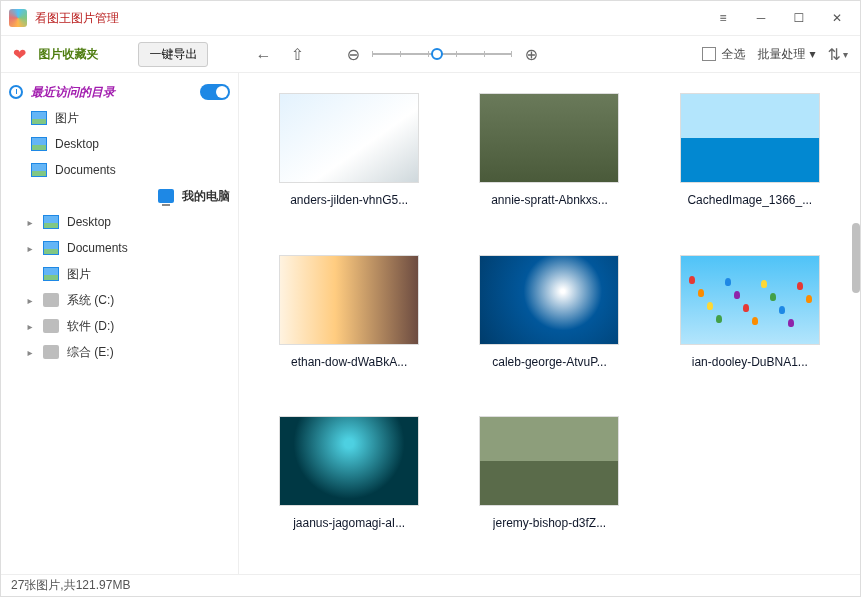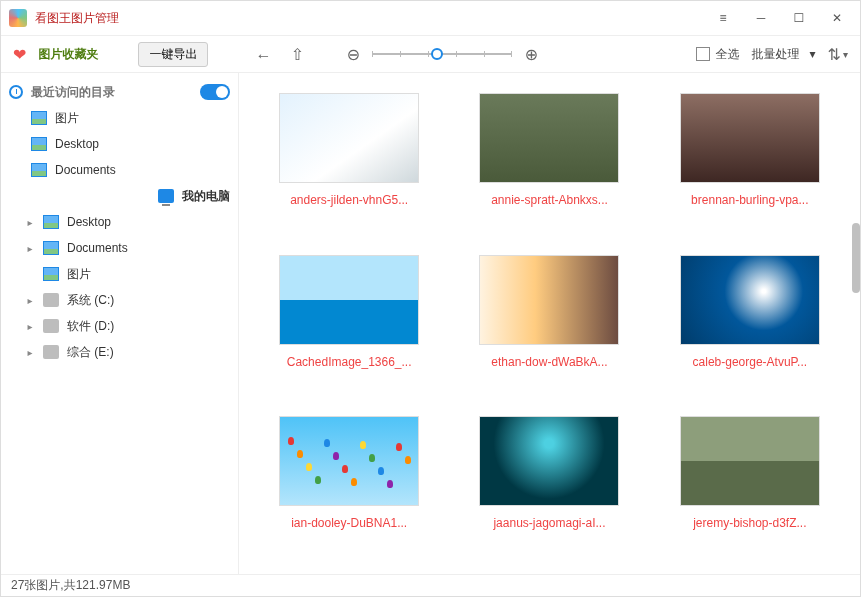--- a/index.html
+++ b/index.html
@@ -14,45 +14,45 @@
 .fav-label { color: #4d7c0f; font-weight: bold; }
 .export-btn { background: #f1f1f1; border: 1px solid #ccc; border-radius: 3px; padding: 3px 10px; cursor: pointer; margin-left: 28px; }
 .tool-icon { width: 22px; height: 22px; display: flex; align-items: center; justify-content: center; color: #666; cursor: pointer; font-size: 16px; }
 .slider-wrap { display: flex; align-items: center; gap: 8px; }
 .slider-track { width: 140px; height: 2px; background: #bbb; position: relative; }
 .slider-ticks { position: absolute; inset: 0; display: flex; justify-content: space-between; }
 .slider-ticks span { width: 1px; height: 6px; background: #bbb; position: relative; top: -2px; }
 .slider-thumb { width: 12px; height: 12px; border-radius: 50%; background: #fff; border: 2px solid #1e88e5; position: absolute; top: -5px; left: 42%; }
 .checkbox { width: 14px; height: 14px; border: 1px solid #888; display: inline-block; }
 .select-all { display: flex; align-items: center; gap: 6px; color: #444; cursor: pointer; }
-.batch { color: #444; cursor: pointer; display: flex; align-items: center; gap: 10px; }
+.batch { color: #444; cursor: pointer; display: flex; align-items: center; gap: 4px; }
 .sort-icon { font-size: 16px; color: #666; cursor: pointer; display: flex; align-items: center; gap: 2px; }
 .body-row { flex: 1; display: flex; overflow: hidden; }
 .sidebar { width: 238px; border-right: 1px solid #eee; display: flex; flex-direction: column; padding-top: 6px; }
 .side-item { display: flex; align-items: center; height: 26px; padding: 0 8px; gap: 8px; color: #333; cursor: pointer; }
-.side-item.header { font-weight: bold; color: #737373; }
+.side-item.header { font-weight: bold; color: #a21caf; font-style: italic; }
 .side-item.bold { font-weight: bold; justify-content: flex-end; }
 .toggle { margin-left: auto; width: 30px; height: 16px; border-radius: 8px; background: #1e88e5; position: relative; }
 .toggle::after { content: ""; position: absolute; right: 2px; top: 2px; width: 12px; height: 12px; border-radius: 50%; background: #fff; }
 .chev { width: 10px; color: #888; font-size: 10px; text-align: center; }
 .ficon { width: 16px; height: 14px; display: inline-block; }
 .ficon.folder { background: #ffca28; border-radius: 2px; }
 .ficon.img { background: linear-gradient(#64b5f6 60%, #81c784 60%); border: 1px solid #1e88e5; }
 .ficon.pc { background: #1e88e5; border-radius: 2px; position: relative; }
 .ficon.pc::after { content: ""; position: absolute; bottom: -3px; left: 4px; width: 8px; height: 2px; background: #888; }
 .ficon.drive { background: #bdbdbd; border-radius: 2px; }
 .ficon.clock { border: 2px solid #1e88e5; border-radius: 50%; width: 14px; height: 14px; position: relative; }
 .ficon.clock::after { content: ""; position: absolute; left: 5px; top: 2px; width: 1px; height: 5px; background: #1e88e5; }
 .indent1 { padding-left: 30px; }
 .indent2 { padding-left: 24px; }
 .main { flex: 1; position: relative; overflow: hidden; }
 .grid { padding: 20px 30px; display: grid; grid-template-columns: repeat(3, 1fr); gap: 24px 40px; overflow-y: auto; height: 100%; }
 .thumb { display: flex; flex-direction: column; align-items: center; gap: 10px; cursor: pointer; }
 .thumb-box { width: 140px; height: 90px; border: 1px solid #ddd; background: #e3f2fd; }
-.thumb-label { color: #ef4444; font-size: 12px; max-width: 150px; white-space: nowrap; overflow: hidden; text-overflow: ellipsis; text-align: center; }
+.thumb-label { color: #0f172a; font-size: 12px; max-width: 150px; white-space: nowrap; overflow: hidden; text-overflow: ellipsis; text-align: center; }
 .scroll-ind { position: absolute; right: 0; top: 150px; width: 8px; height: 70px; background: #c0c0c0; border-radius: 4px; }
 .status { height: 22px; border-top: 1px solid #eee; display: flex; align-items: center; padding: 0 10px; color: #555; }
 
 .t1{background:linear-gradient(145deg,#e3f2fd,#fff 60%,#cfd8dc);}
 .t2{background:linear-gradient(#6a7a5a,#4a5a3a);}
 .t3{background:linear-gradient(#8d6e63,#3e2723);}
 .t4{background:linear-gradient(#b3e5fc 50%,#0288d1 50%);}
 .t5{background:radial-gradient(circle at 60% 40%,#fff 2%,#01579b 40%,#003c6b);}
 .t6{background:linear-gradient(90deg,#fff3e0,#ffcc80 40%,#6d4c41);}
 .t7{background:linear-gradient(#4fc3f7,#b3e5fc);}
@@ -170,24 +170,20 @@
 
   <div class="main">
     <div class="grid" id="grid">
         <div class="thumb">
           <div class="thumb-box t1"></div>
           <div class="thumb-label">anders-jilden-vhnG5...</div>
         </div>
         <div class="thumb">
           <div class="thumb-box t2"></div>
           <div class="thumb-label">annie-spratt-Abnkxs...</div>
-        </div>
-        <div class="thumb">
-          <div class="thumb-box t3"></div>
-          <div class="thumb-label">brennan-burling-vpa...</div>
         </div>
         <div class="thumb">
           <div class="thumb-box t4"></div>
           <div class="thumb-label">CachedImage_1366_...</div>
         </div>
         <div class="thumb">
           <div class="thumb-box t6"></div>
           <div class="thumb-label">ethan-dow-dWaBkA...</div>
         </div>
         <div class="thumb">

